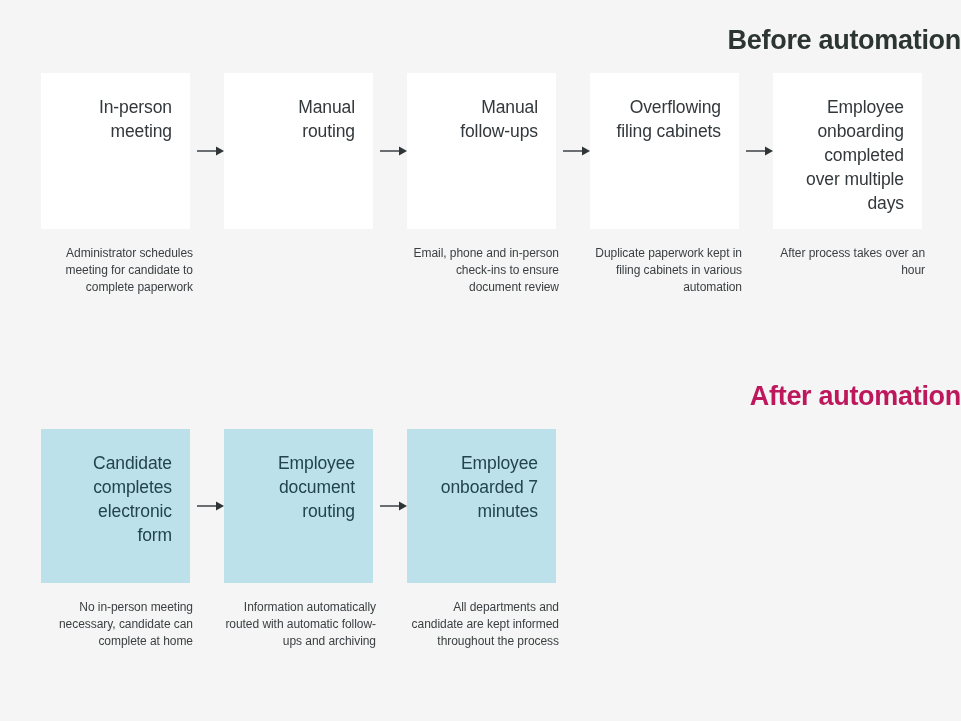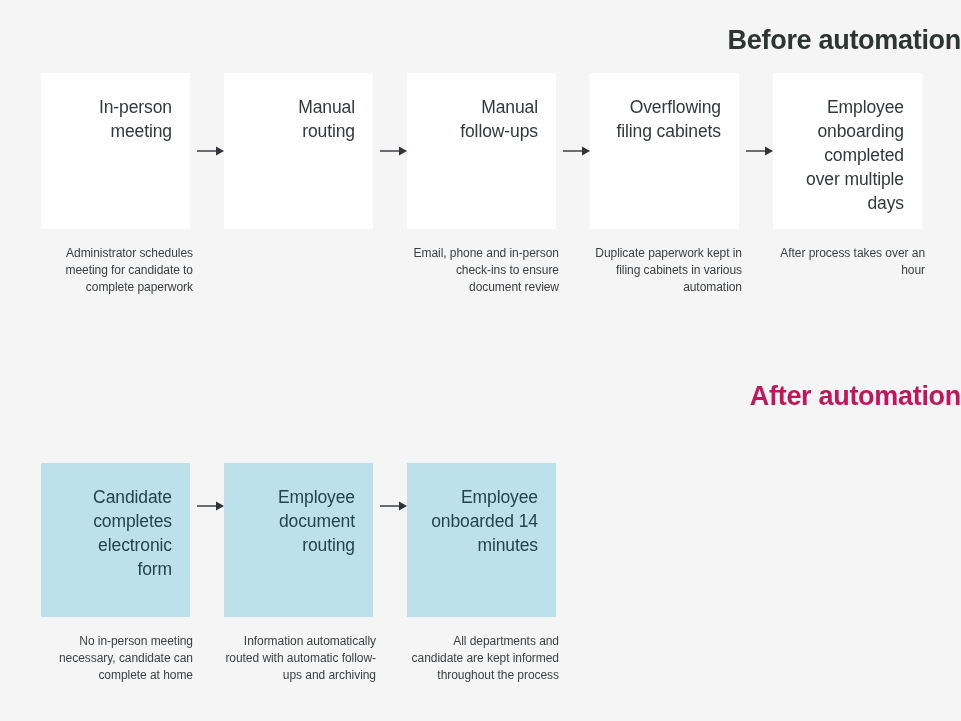--- a/index.html
+++ b/index.html
@@ -74,21 +74,20 @@
     line-height: 1.37;
     letter-spacing: -0.1px;
   }
   .flow-box.white {
     background: #ffffff;
     color: #32383b;
   }
   .flow-box.blue {
     background: #bde1ea;
     color: #23434f;
-    margin-top: 34px;
   }
   .flow-item.tall .flow-box {
     height: 156px;
   }
 
   .flow-caption {
     margin-top: 16px;
     font-size: 12px;
     line-height: 1.42;
     color: #3b3f42;
@@ -192,20 +191,20 @@
         <div class="flow-caption">Information automatically routed with automatic follow-ups and archiving</div>
         <div class="arrow">
           <svg width="28" height="18" viewBox="0 0 28 18">
             <line x1="0" y1="9" x2="21" y2="9" stroke="#2f3437" stroke-width="1.4"></line>
             <polygon points="19,4.5 27,9 19,13.5" fill="#2f3437"></polygon>
           </svg>
         </div>
       </div>
 
       <div class="flow-item tall">
-        <div class="flow-box blue">Employee onboarded 14 minutes</div>
+        <div class="flow-box blue">Employee onboarded 7 minutes</div>
         <div class="flow-caption">All departments and candidate are kept informed throughout the process</div>
       </div>
 
     </div>
   </section>
 
 </div>
 
 </body></html>

